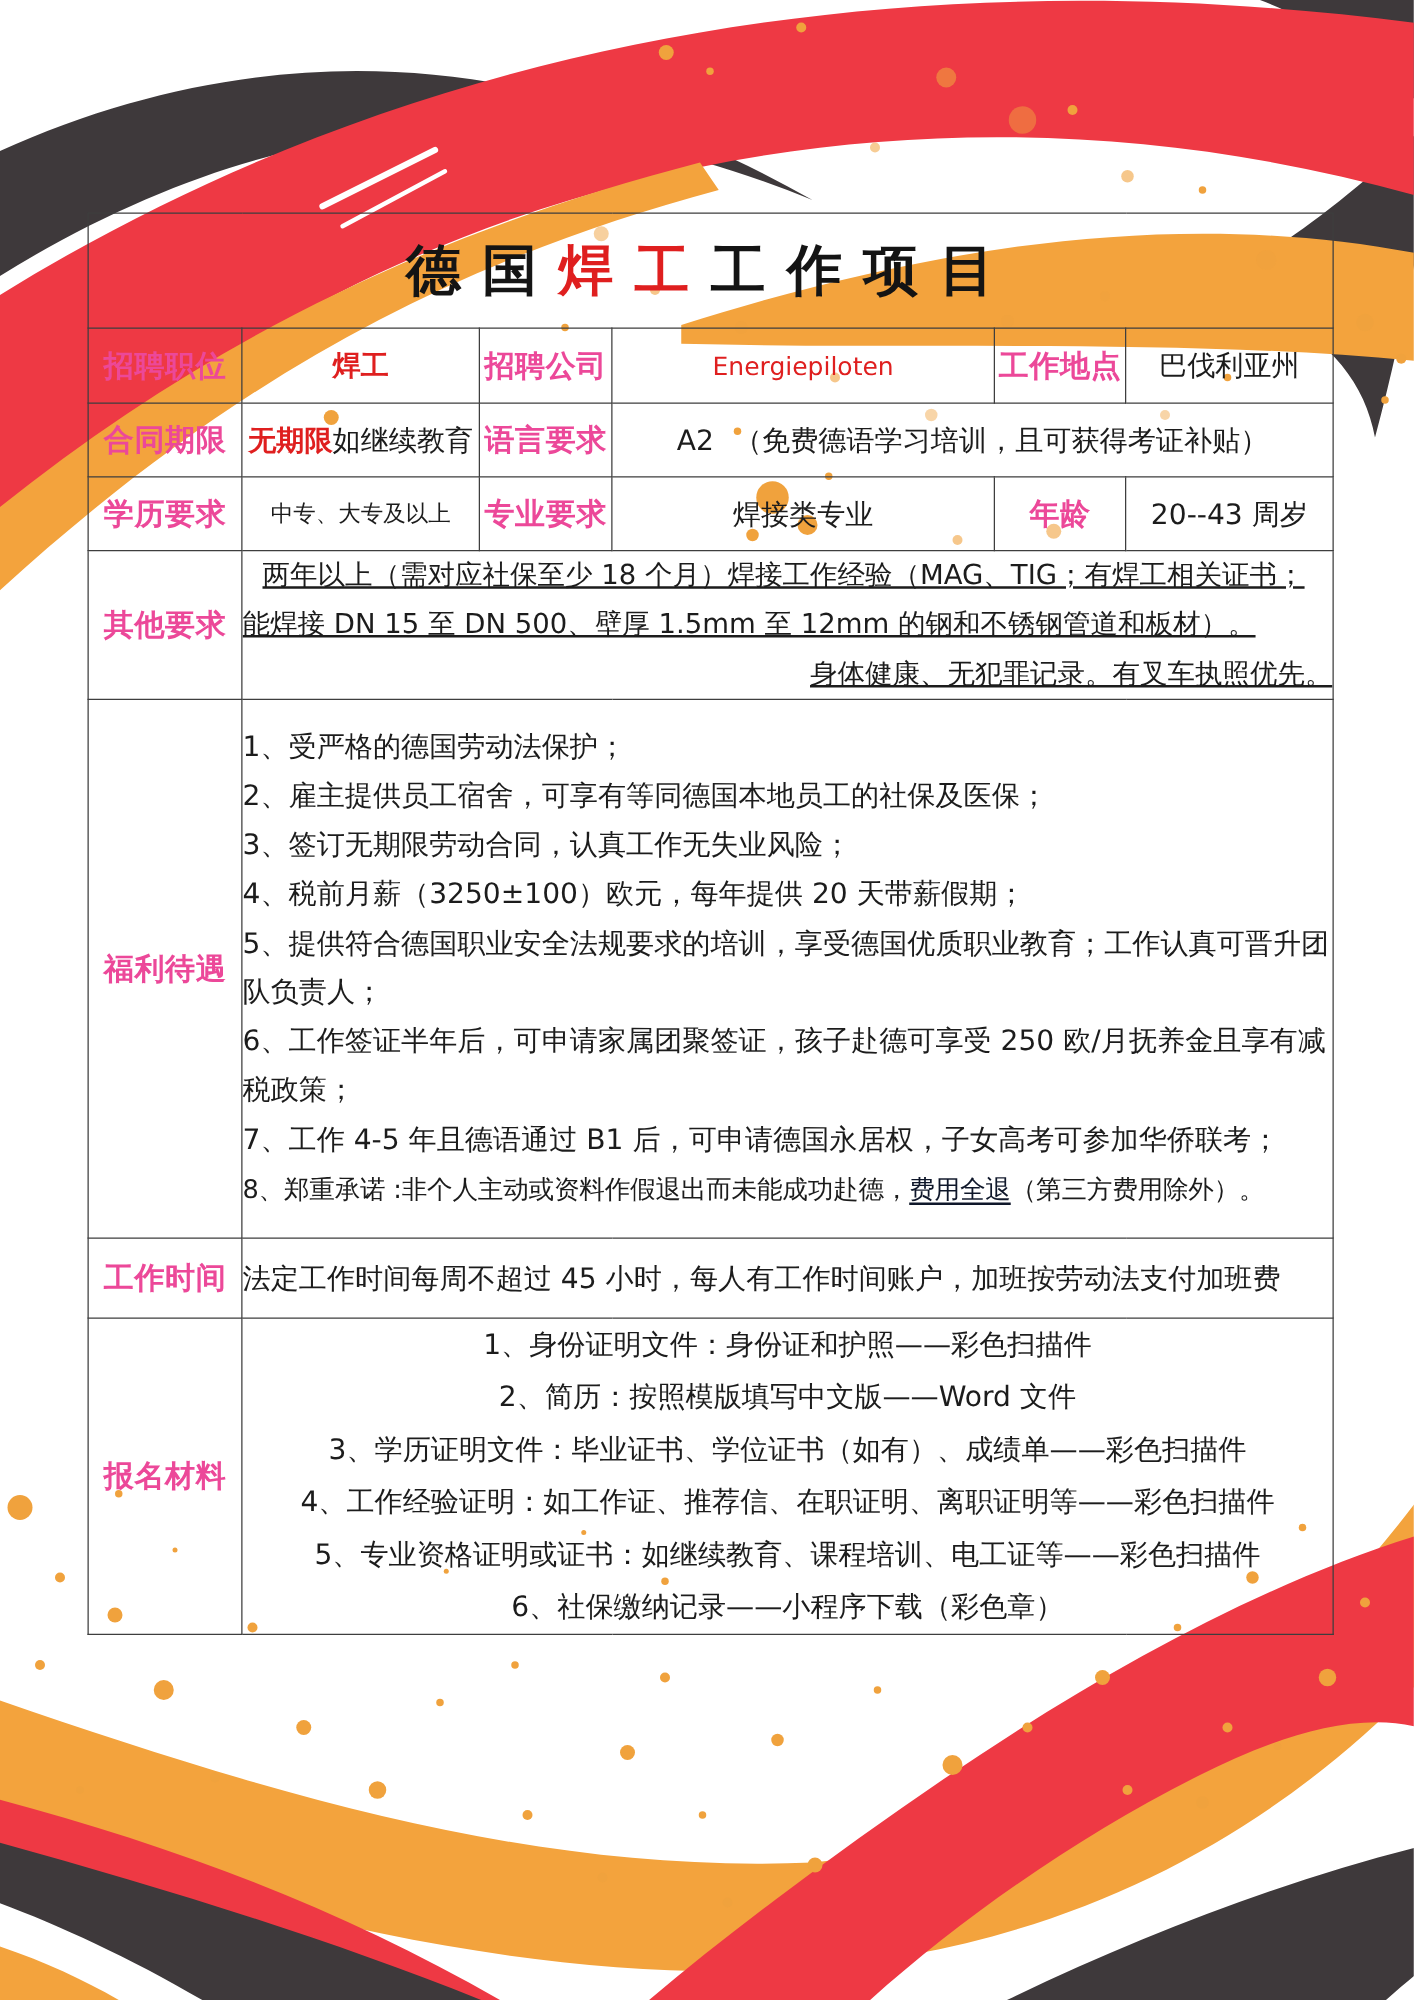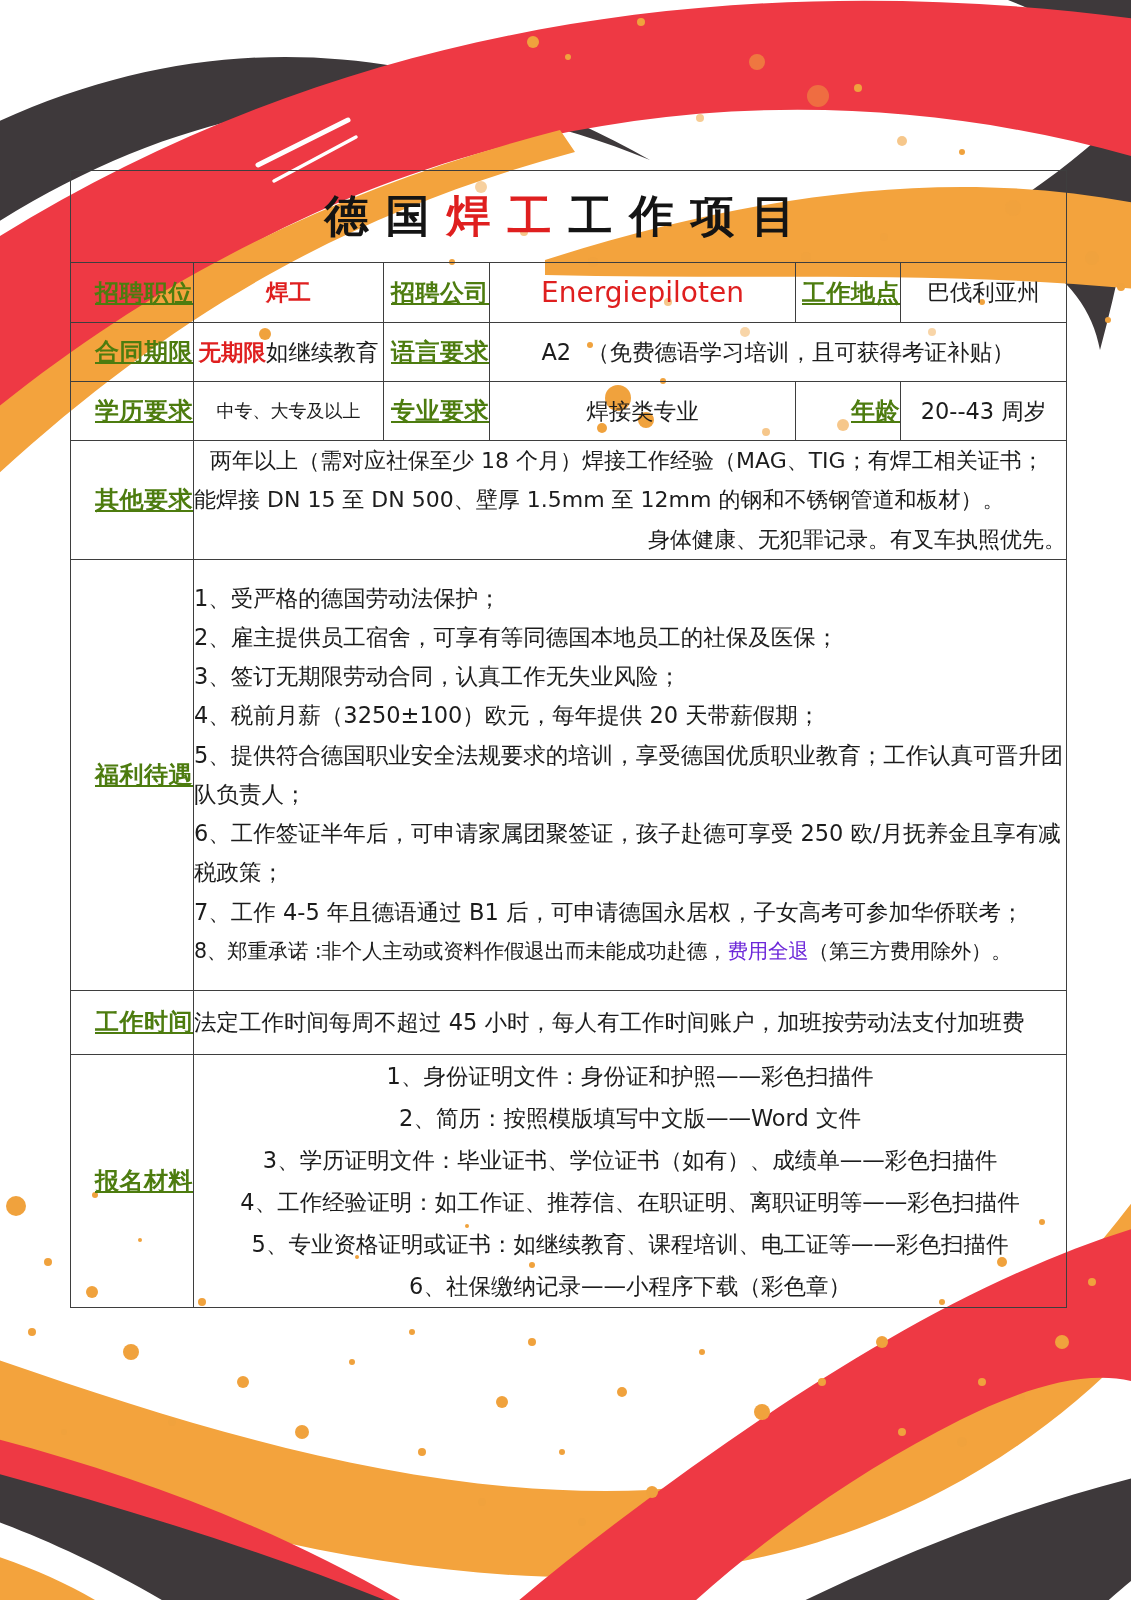--- a/index.html
+++ b/index.html
@@ -18,30 +18,29 @@
   table.doc td{
     border:1.5px solid #3e3e3e;
     padding:0;vertical-align:middle;
     overflow:hidden;
   }
   .title-cell{
     text-align:center;font-size:44px;font-weight:bold;
     letter-spacing:17px;color:#141414;
   }
   .label-cell{
-    font-weight:bold;text-align:right;font-size:24px;color:#4d7c0f;
+    font-weight:bold;text-align:center;font-size:24px;color:#ec4899;
     letter-spacing:0.5px;
-    text-decoration:underline;
   }
   .value-cell{text-align:center;font-size:22.5px;}
   .content-cell{text-align:left;font-size:22.5px;padding:2px 4px 2px 8px;}
   .red{color:#df1f1f;}
   .red-bold{color:#df1f1f;font-weight:bold;}
-  .red-underline{color:#6d28d9;text-underline-offset:4px;}
-  .other-line{line-height:39.3px;white-space:nowrap;font-size:22px;}
+  .red-underline{color:#0f172a;text-decoration:underline;text-underline-offset:4px;}
+  .other-line{line-height:39.3px;white-space:nowrap;font-size:22px;text-decoration:underline;}
   .other-line.indent{padding-left:16px;}
   .other-line.center{text-align:right;}
   .benefit-line{line-height:39.2px;}
   .benefit-squeeze{line-height:39.2px;white-space:nowrap;font-size:20.5px;letter-spacing:-0.2px;}
   .training-line{line-height:38px;white-space:nowrap;}
   .hours-line{white-space:nowrap;}
   .material-line{line-height:42px;white-space:nowrap;text-align:center;}
 </style>
 </head>
 <body>
@@ -161,21 +160,21 @@
 
   <tbody>
       <tr style="height:92px">
     <td colspan="6" class="title-cell"><span>德国</span><span class="red">焊工</span><span>工作项目</span></td>
   </tr>
 
   <tr style="height:60px">
     <td class="label-cell">招聘职位</td>
     <td class="value-cell red-bold">焊工</td>
     <td class="label-cell">招聘公司</td>
-    <td class="value-cell red" style="font-size:28px">Energiepiloten</td>
+    <td class="value-cell red" style="font-size:20px">Energiepiloten</td>
     <td class="label-cell">工作地点</td>
     <td class="value-cell">巴伐利亚州</td>
   </tr>
 
 
   <tr style="height:59px">
     <td class="label-cell">合同期限</td>
     <td class="value-cell"><span class="red-bold">无期限</span><span>如继续教育</span></td>
     <td class="label-cell">语言要求</td>
     <td colspan="3" class="value-cell"><span>A2</span><span style="margin-left:16px">（免费德语学习培训，且可获得考证补贴）</span></td>

